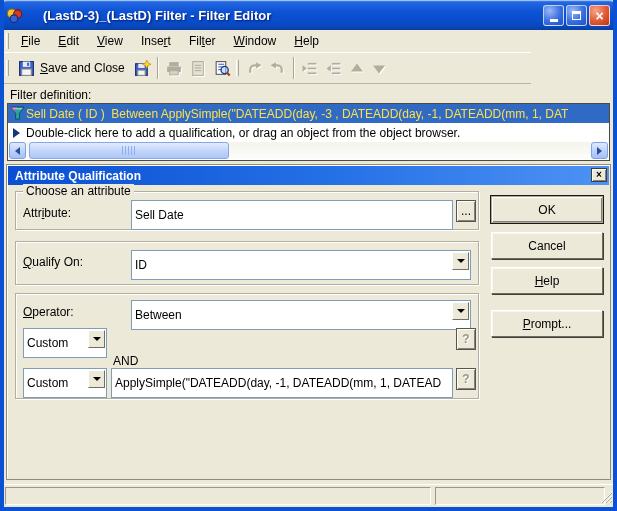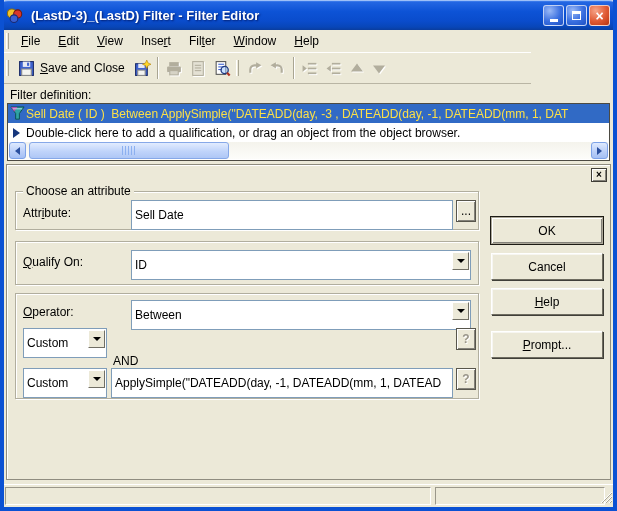--- a/index.html
+++ b/index.html
@@ -12,21 +12,21 @@
   u { text-decoration: underline; }
 
   
   .win-border { position:absolute; inset:0; border:4px solid #0b51d3; border-top:none;
     pointer-events:none; z-index:50; }
   .titlebar { position:absolute; left:0; top:0; width:617px; height:30px;
     background: linear-gradient(180deg,#5a96f6 0%,#2366e2 8%,#0d53d6 38%,#0a4ccc 70%,#0846b8 90%,#0a3d9e 100%);
     border-radius:8px 8px 0 0; display:flex; align-items:center; padding:0 6px;
     box-shadow: inset 0 1px 0 rgba(255,255,255,.45);
   }
-  .title-text { color:#fff; font-weight:bold; font-size:13px; margin-left:8px;
+  .title-text { color:#fff; font-weight:bold; font-size:13px; margin-left:20px;
     text-shadow:1px 1px 2px rgba(0,20,90,.85); white-space:nowrap; }
   .win-btns { position:absolute; right:7px; top:5px; display:flex; gap:2px; }
   .win-btn { width:21px; height:21px; border-radius:3px; border:1px solid rgba(255,255,255,.7);
     display:flex; align-items:center; justify-content:center; color:#fff; }
   .wb-blue { background:radial-gradient(circle at 30% 25%, #9ab9f6, #3a6fe0 55%, #1c50c4); }
   .wb-red  { background:radial-gradient(circle at 30% 25%, #f6a488, #e05a34 55%, #b83410); }
   .g-min { width:8px; height:3px; background:#fff; margin-top:9px; }
   .g-max { width:9px; height:9px; border:1px solid #fff; border-top-width:3px; }
   .g-x { font-weight:bold; font-size:14px; line-height:1; }
 
@@ -102,21 +102,21 @@
     margin-top:4px; }
   .sq-btn { position:absolute; width:20px; height:22px; background:#ece9d8;
     border:1px solid #58564c;
     box-shadow: inset 1px 1px 0 #fff, inset -1px -1px 0 #84827a;
     display:flex; align-items:center; justify-content:center; }
   .sq-btn.disabled { color:#9a968a; text-shadow:1px 1px 0 #fff; font-weight:bold; }
 
   .cmd-btn { position:absolute; left:484px; width:112px; height:27px; background:#ece9d8;
     border:1px solid #6e6c60; border-top-color:#fff; border-left-color:#fff;
     box-shadow: 1px 1px 0 #403f38, inset 1px 1px 0 #f7f6f1;
-    display:flex; align-items:center; justify-content:center; font-size:12px;margin-top:21px; }
+    display:flex; align-items:center; justify-content:center; font-size:12px; }
   .cmd-btn.default { border:1px solid #aca899; outline:1.5px solid #1c1a14;
     box-shadow: inset 1px 1px 0 #fff, inset -1px -1px 0 #84827a; }
 
   
   .statusbar { position:absolute; left:4px; top:484px; width:609px; height:21px;
     background:#ece9d8; border-top:1px solid #fff; }
   .status-pane { position:absolute; top:2px; height:18px;
     border:1px solid #9a978a; border-bottom-color:#fff; border-right-color:#fff; }
   .pane-1 { left:1px; width:426px; }
   .pane-2 { left:431px; width:170px; }
@@ -275,20 +275,23 @@
     <div class="sb-thumb">
         <span class="sb-grip"></span>
       </div>
     <div class="sb-btn sb-right">
         <span class="sb-arr-r"></span>
       </div>
   </div>
 </div>
 
 <div class="dialog">
+  <div class="dlg-title">
+    <span>Attribute Qualification</span>
+  </div>
   <div class="dlg-close">
     <span>×</span>
   </div>
 
   <div class="groupbox" style="left:8px; top:26px; width:464px; height:39px;">
     <span class="gb-caption">Choose an attribute</span>
   </div>
   <span class="lbl" style="left:16px; top:41px;">Attr<u>i</u>bute:</span>
   <div class="field" style="left:124px; top:35px; width:322px;">
     <span>Sell Date</span>

